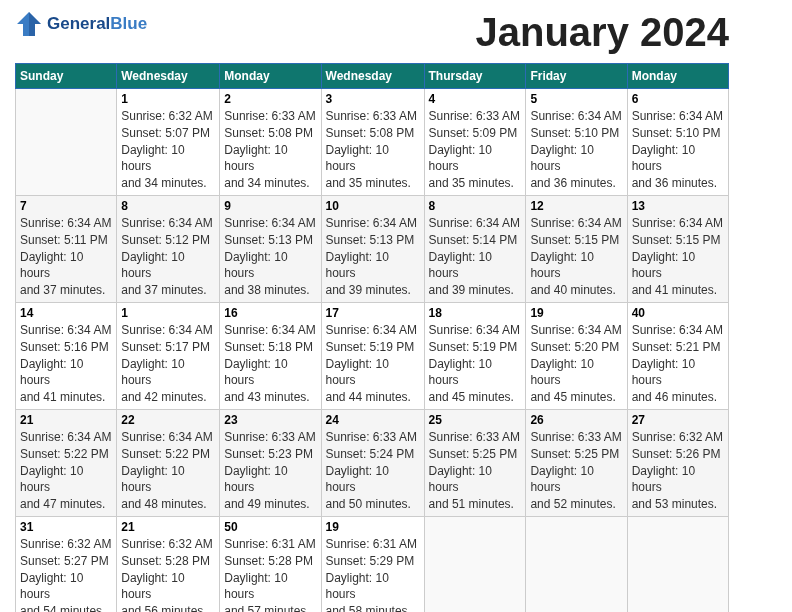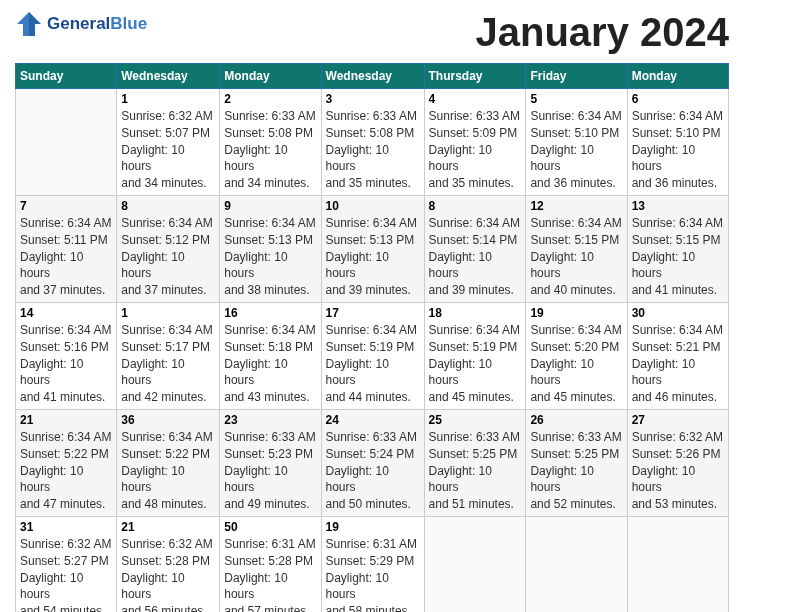--- a/index.html
+++ b/index.html
@@ -249,37 +249,37 @@
 and 45 minutes.</div>
           </td>
           <td>
             <span class="day-num">19</span>
             <div class="cell-content" style="white-space: pre-line;">Sunrise: 6:34 AM
 Sunset: 5:20 PM
 Daylight: 10 hours
 and 45 minutes.</div>
           </td>
           <td>
-            <span class="day-num">30</span>
+            <span class="day-num">40</span>
             <div class="cell-content" style="white-space: pre-line;">Sunrise: 6:34 AM
 Sunset: 5:21 PM
 Daylight: 10 hours
 and 46 minutes.</div>
           </td>
         </tr>
         <tr>
           <td>
             <span class="day-num">21</span>
             <div class="cell-content" style="white-space: pre-line;">Sunrise: 6:34 AM
 Sunset: 5:22 PM
 Daylight: 10 hours
 and 47 minutes.</div>
           </td>
           <td>
-            <span class="day-num">36</span>
+            <span class="day-num">22</span>
             <div class="cell-content" style="white-space: pre-line;">Sunrise: 6:34 AM
 Sunset: 5:22 PM
 Daylight: 10 hours
 and 48 minutes.</div>
           </td>
           <td>
             <span class="day-num">23</span>
             <div class="cell-content" style="white-space: pre-line;">Sunrise: 6:33 AM
 Sunset: 5:23 PM
 Daylight: 10 hours

